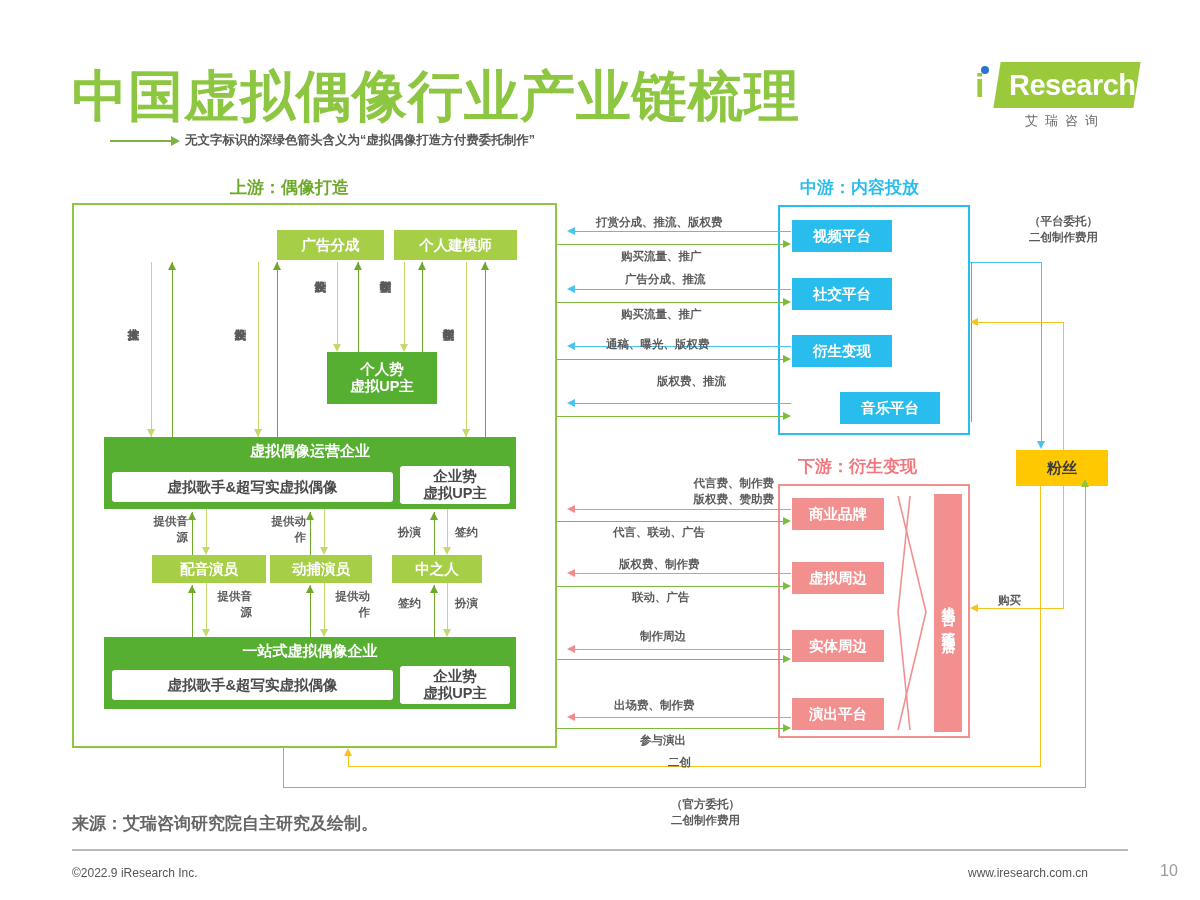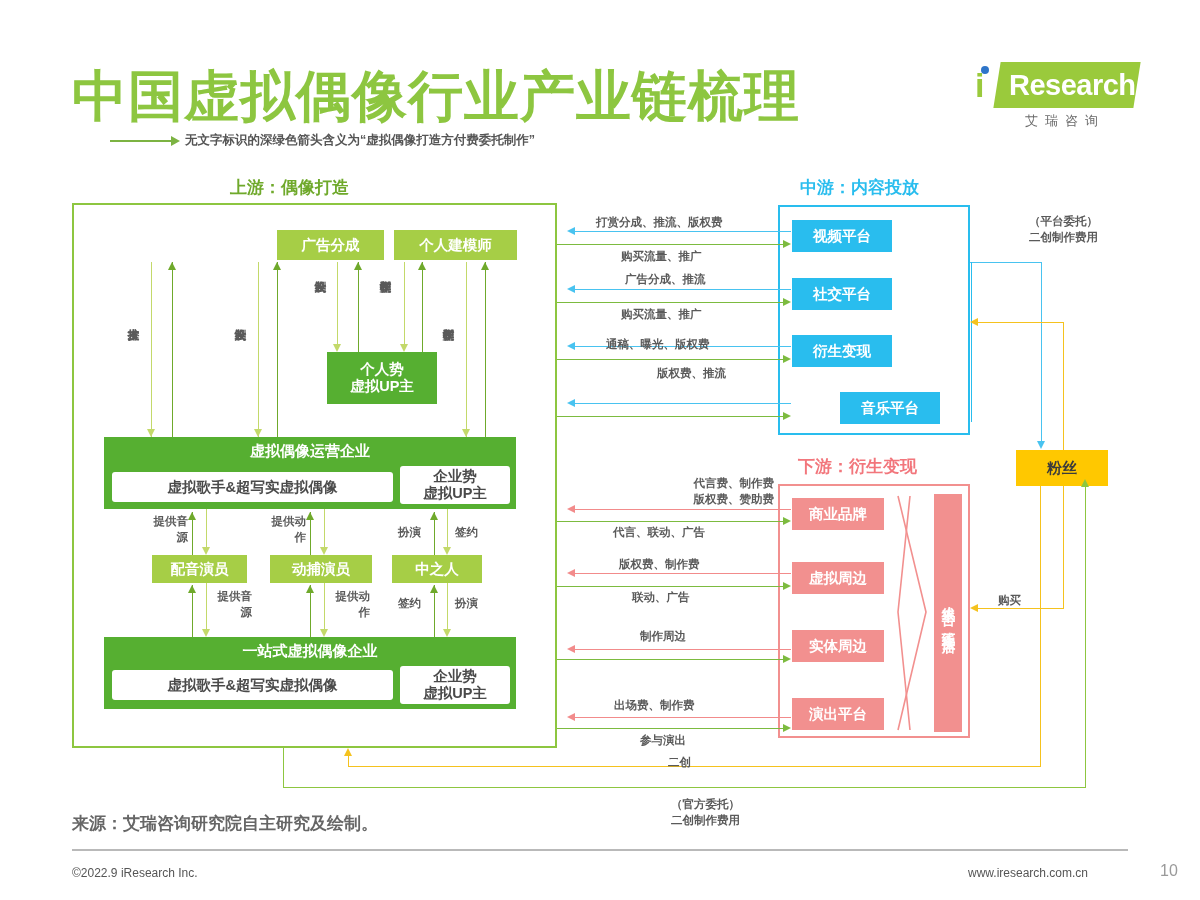--- a/index.html
+++ b/index.html
@@ -131,21 +131,21 @@
   <div class="abs node n-darkgreen" style="left:327px;top:352px;width:110px;height:52px;">个人势
 虚拟UP主</div>
 
   <div class="abs groupbox" style="left:104px;top:437px;width:412px;height:72px;">
     <div class="group-title">虚拟偶像运营企业</div>
   </div>
   <div class="abs node n-white" style="left:112px;top:472px;width:281px;height:30px;">虚拟歌手&amp;超写实虚拟偶像</div>
   <div class="abs node n-white" style="left:400px;top:466px;width:110px;height:38px;">企业势
 虚拟UP主</div>
 
-  <div class="abs node n-lightgreen" style="left:152px;top:555px;width:95px;height:28px;">配音演员</div>
+  <div class="abs node n-lightgreen" style="left:152px;top:555px;width:114px;height:28px;">配音演员</div>
   <div class="abs node n-lightgreen" style="left:270px;top:555px;width:102px;height:28px;">动捕演员</div>
   <div class="abs node n-lightgreen" style="left:392px;top:555px;width:90px;height:28px;">中之人</div>
 
   <div class="abs groupbox" style="left:104px;top:637px;width:412px;height:72px;">
     <div class="group-title">一站式虚拟偶像企业</div>
   </div>
   <div class="abs node n-white" style="left:112px;top:670px;width:281px;height:30px;">虚拟歌手&amp;超写实虚拟偶像</div>
   <div class="abs node n-white" style="left:400px;top:666px;width:110px;height:38px;">企业势
 虚拟UP主</div>
 
@@ -239,21 +239,21 @@
   <div class="abs hline" style="left:575px;top:346px;width:216px;border-color:#49C3F0;"></div>
   <div class="abs ar ar-l" style="left:567px;top:341.5px;border-right-color:#49C3F0;"></div>
   <div class="abs hline" style="left:557px;top:359px;width:227px;border-color:#7CBB3F;"></div>
   <div class="abs ar ar-r" style="left:783px;top:354.5px;border-left-color:#7CBB3F;"></div>
   <div class="abs elabel" style="left:606px;top:329px;margin-top:8px;">通稿、曝光、版权费</div>
 
   <div class="abs hline" style="left:575px;top:403px;width:216px;border-color:#49C3F0;"></div>
   <div class="abs ar ar-l" style="left:567px;top:398.5px;border-right-color:#49C3F0;"></div>
   <div class="abs hline" style="left:557px;top:416px;width:227px;border-color:#7CBB3F;"></div>
   <div class="abs ar ar-r" style="left:783px;top:411.5px;border-left-color:#7CBB3F;"></div>
-  <div class="abs elabel" style="left:638px;top:366px;padding-left:19px;">版权费、推流</div>
+  <div class="abs elabel" style="left:638px;top:374px;padding-left:19px;">版权费、推流</div>
 
   <div class="abs node n-pink" style="left:792px;top:498px;width:92px;height:32px;">商业品牌</div>
   <div class="abs node n-pink" style="left:792px;top:562px;width:92px;height:32px;">虚拟周边</div>
   <div class="abs node n-pink" style="left:792px;top:630px;width:92px;height:32px;">实体周边</div>
   <div class="abs node n-pink" style="left:792px;top:698px;width:92px;height:32px;">演出平台</div>
 
   <svg class="abs" style="left:896px;top:494px;" width="36" height="238">
     <polyline points="14,2 2,118 14,236" fill="none" stroke="#F2908F" stroke-width="1.6"></polyline>
     <polyline points="2,2 30,118 2,236" fill="none" stroke="#F2908F" stroke-width="1.6"></polyline>
   </svg>

